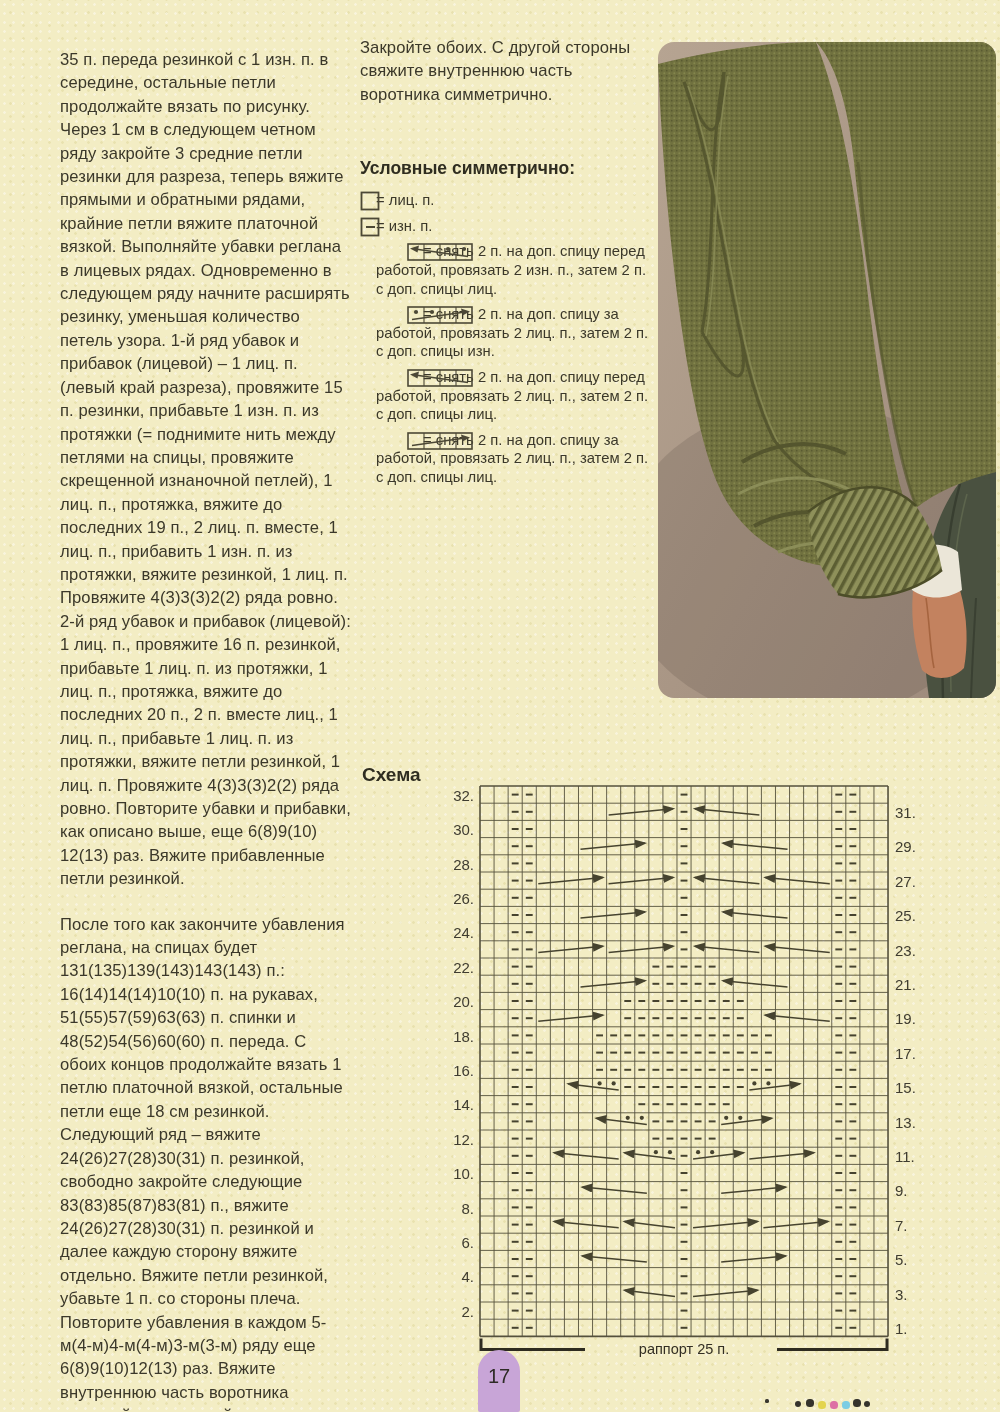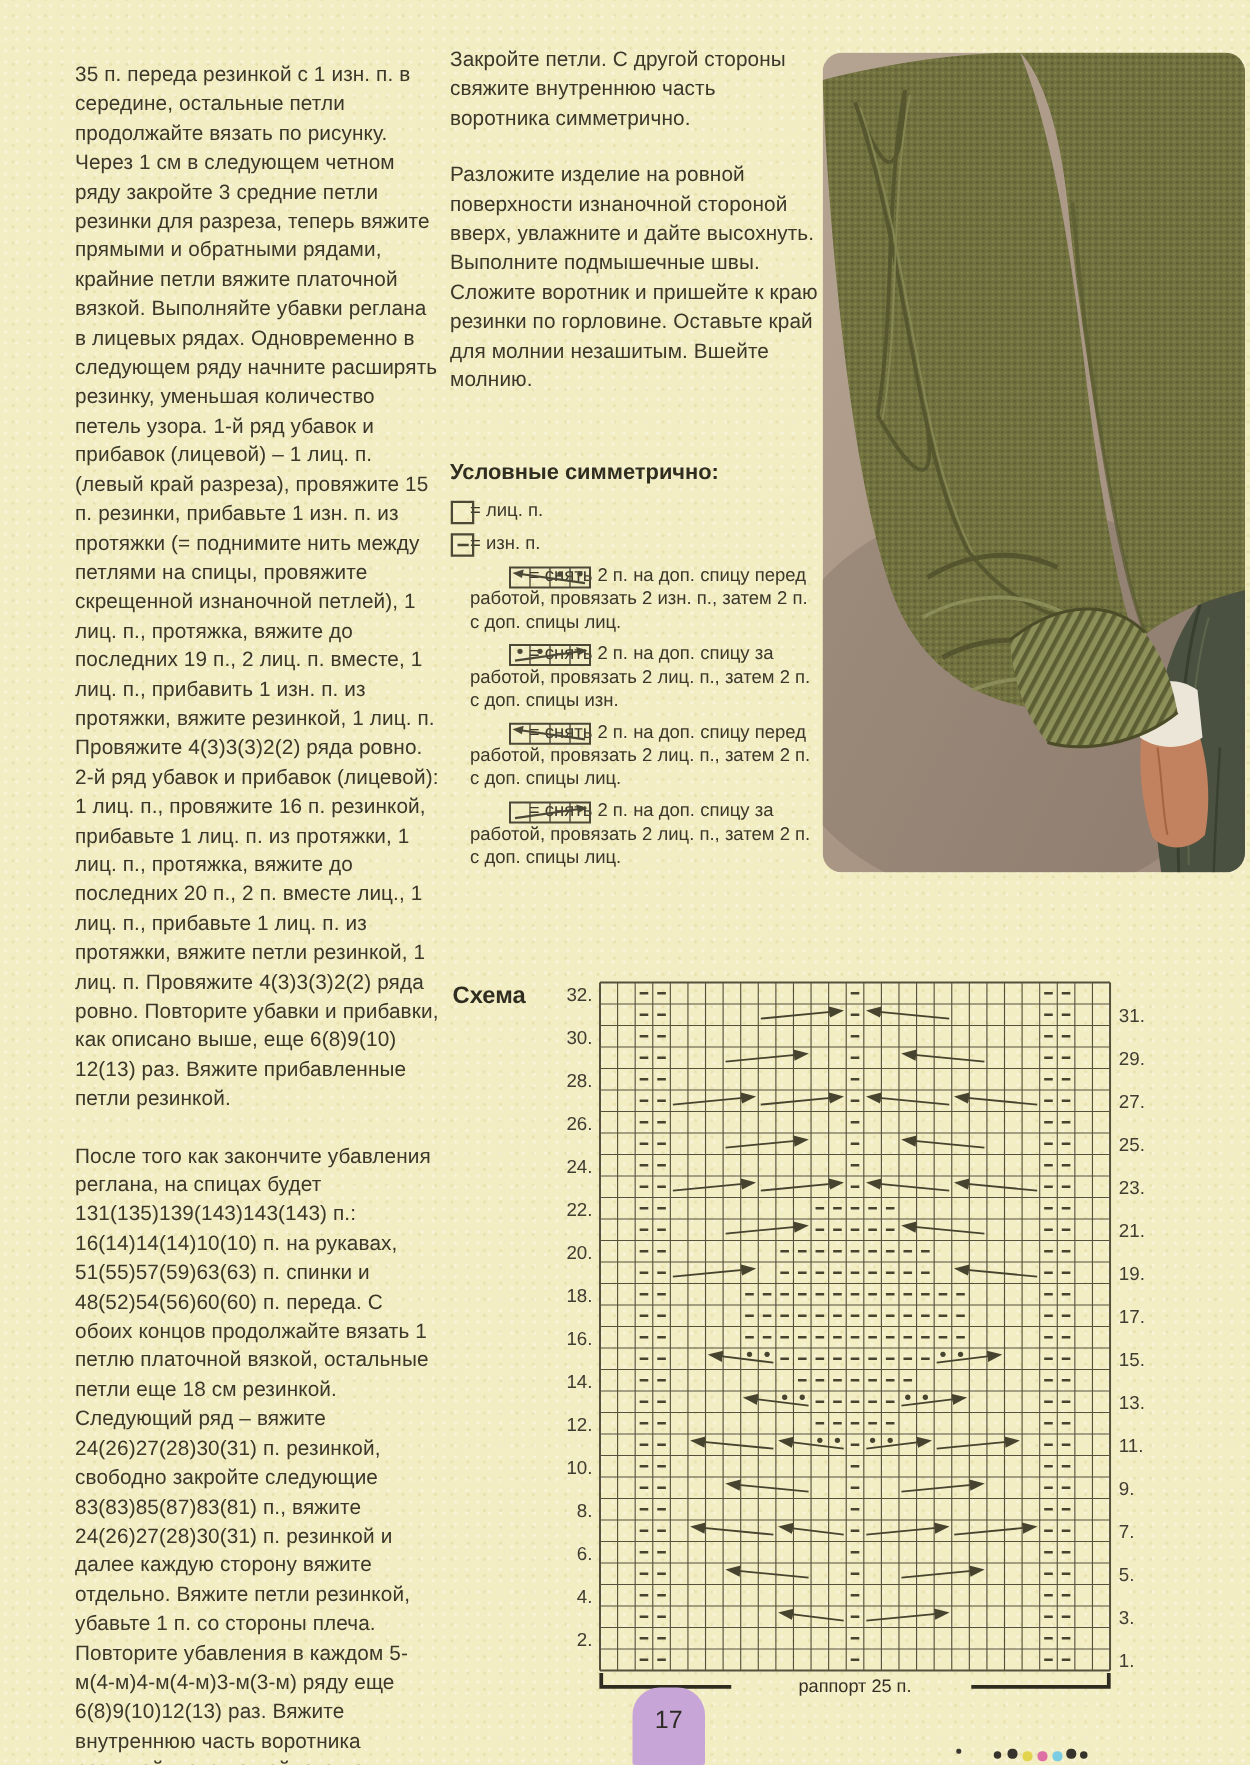--- a/index.html
+++ b/index.html
@@ -20,44 +20,43 @@
   .body-text{font-size:16.6px;line-height:23.4px;margin:0 0 22px 0;letter-spacing:.1px;}
   .legend-heading{font-size:17.5px;font-weight:bold;margin:52px 0 12px 0;color:#2f2d20;}
   .legend-item{position:relative;padding-left:16px;font-size:14.8px;line-height:18.6px;margin-bottom:7px;}
   .legend-item .sym{position:absolute;left:0;top:0px;}
   .legend-item.quad{text-indent:47px;}
   .legend-item.quad .legend-text{text-indent:0;text-align:center;}
   .photo{
     position:absolute;left:658px;top:42px;width:338px;height:656px;
     border-radius:16px;overflow:hidden;
   }
-  .schema-label{position:absolute;left:362px;top:786px;font-size:19px;font-weight:bold;color:#2f2d20;}
+  .schema-label{position:absolute;left:362px;top:764px;font-size:19px;font-weight:bold;color:#2f2d20;}
   .chart-wrap{position:absolute;left:420px;top:780px;width:525px;height:605px;margin-left:26px;}
   .page-badge{
-    position:absolute;left:478px;top:1350px;width:58px;height:62px;
+    position:absolute;left:478px;top:1350px;width:42px;height:62px;
     background:#c8a5d7;border-radius:22px 22px 2px 2px;
     text-align:center;font-size:20px;color:#2e2b26;
-    padding-top:0;line-height:52px;margin-left:28px;
+    padding-top:0;line-height:52px;
   }
   .print-marks{position:absolute;left:0;top:0;width:1000px;height:1412px;pointer-events:none;}
   .print-marks .dot{position:absolute;border-radius:50%;}
 </style>
 </head>
 <body>
 
 <div class="page">
 
   <div class="col-left">
     <p class="body-text">35 п. переда резинкой с 1 изн. п. в середине, остальные петли продолжайте вязать по рисунку. Через 1 см в следующем четном ряду закройте 3 средние петли резинки для разреза, теперь вяжите прямыми и обратными рядами, крайние петли вяжите платочной вязкой. Выполняйте убавки реглана в лицевых рядах. Одновременно в следующем ряду начните расширять резинку, уменьшая количество петель узора. 1-й ряд убавок и прибавок (лицевой) – 1 лиц. п. (левый край разреза), провяжите 15 п. резинки, прибавьте 1 изн. п. из протяжки (= поднимите нить между петлями на спицы, провяжите скрещенной изнаночной петлей), 1 лиц. п., протяжка, вяжите до последних 19 п., 2 лиц. п. вместе, 1 лиц. п., прибавить 1 изн. п. из протяжки, вяжите резинкой, 1 лиц. п. Провяжите 4(3)3(3)2(2) ряда ровно. 2-й ряд убавок и прибавок (лицевой): 1 лиц. п., провяжите 16 п. резинкой, прибавьте 1 лиц. п. из протяжки, 1 лиц. п., протяжка, вяжите до последних 20 п., 2 п. вместе лиц., 1 лиц. п., прибавьте 1 лиц. п. из протяжки, вяжите петли резинкой, 1 лиц. п. Провяжите 4(3)3(3)2(2) ряда ровно. Повторите убавки и прибавки, как описано выше, еще 6(8)9(10) 12(13) раз. Вяжите прибавленные петли резинкой.</p>
     <p class="body-text">После того как закончите убавления реглана, на спицах будет 131(135)139(143)143(143) п.: 16(14)14(14)10(10) п. на рукавах, 51(55)57(59)63(63) п. спинки и 48(52)54(56)60(60) п. переда. С обоих концов продолжайте вязать 1 петлю платочной вязкой, остальные петли еще 18 см резинкой. Следующий ряд – вяжите 24(26)27(28)30(31) п. резинкой, свободно закройте следующие 83(83)85(87)83(81) п., вяжите 24(26)27(28)30(31) п. резинкой и далее каждую сторону вяжите отдельно. Вяжите петли резинкой, убавьте 1 п. со стороны плеча. Повторите убавления в каждом 5-м(4-м)4-м(4-м)3-м(3-м) ряду еще 6(8)9(10)12(13) раз. Вяжите внутреннюю часть воротника резинкой, пока не дойдете до нижнего края внешней части.</p>
   </div>
 
   <div class="col-mid">
-    <p class="body-text">Закройте петли. С другой стороны свяжите внутреннюю часть воротника симметрично.</p>
-    <p class="body-text">Разложите изделие на ровной поверхности изнаночной стороной вверх, увлажните и дайте высохнуть. Выполните подмышечные швы. Сложите воротник и пришейте к краю резинки по горловине. Оставьте край для молнии незашитым. Вшейте молнию.</p>
+    <p class="body-text">Закройте обоих. С другой стороны свяжите внутреннюю часть воротника симметрично.</p>
     <div class="legend-heading">Условные симметрично:</div>
     <div id="legend-items">
         <div class="legend-item"><span class="sym"><svg width="21" height="21" viewBox="0 0 21 21">
       <rect x="1.5" y="1.5" width="17" height="17" fill="none" stroke="#4c4836" stroke-width="1.8"></rect>
       </svg></span><span class="legend-text">= лиц. п.</span></div>
         <div class="legend-item"><span class="sym"><svg width="21" height="21" viewBox="0 0 21 21">
       <rect x="1.5" y="1.5" width="17" height="17" fill="none" stroke="#4c4836" stroke-width="1.8"></rect>
       <line x1="6" y1="10" x2="15" y2="10" stroke="#4c4836" stroke-width="2"></line>
             </svg></span><span class="legend-text">= изн. п.</span></div>
         <div class="legend-item quad"><span class="sym"><svg width="66" height="21" viewBox="0 0 66 21">

